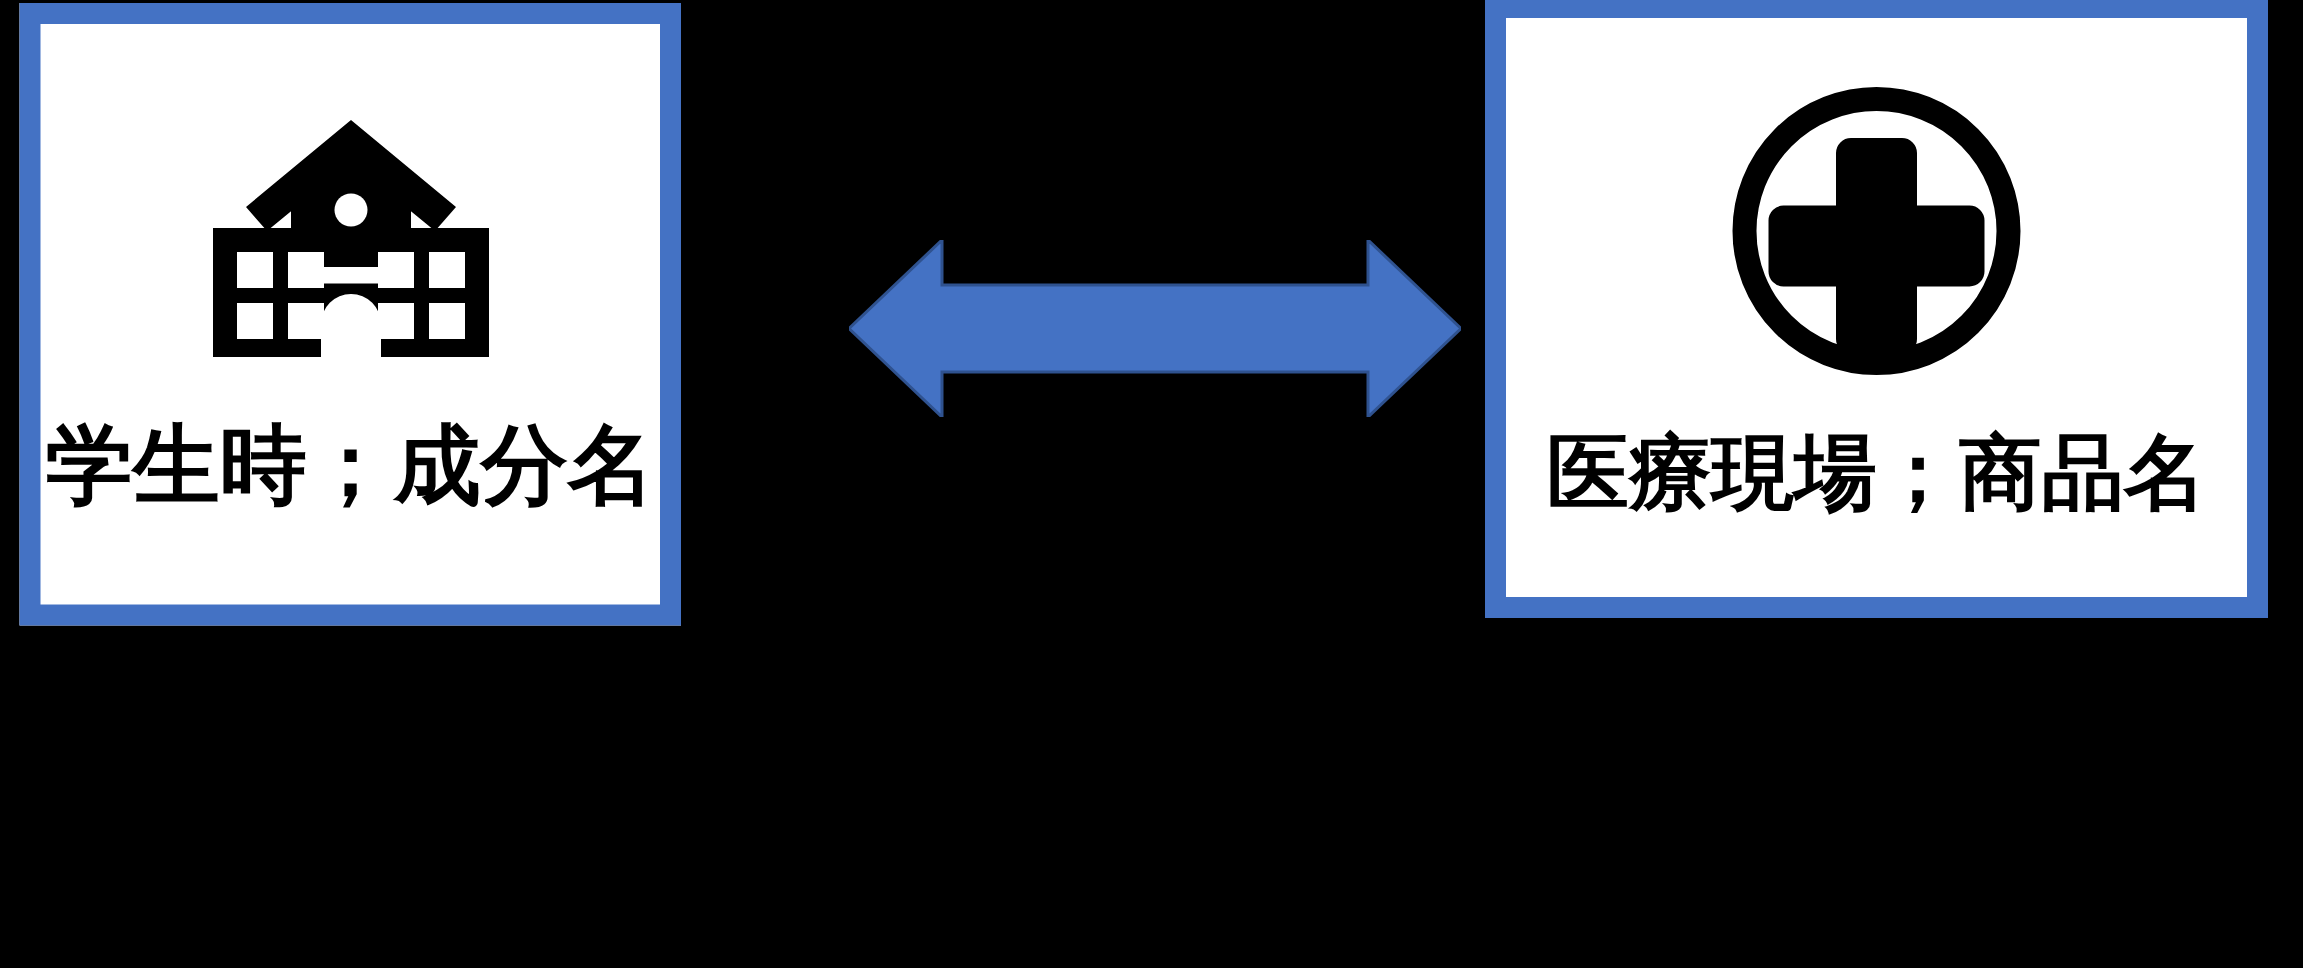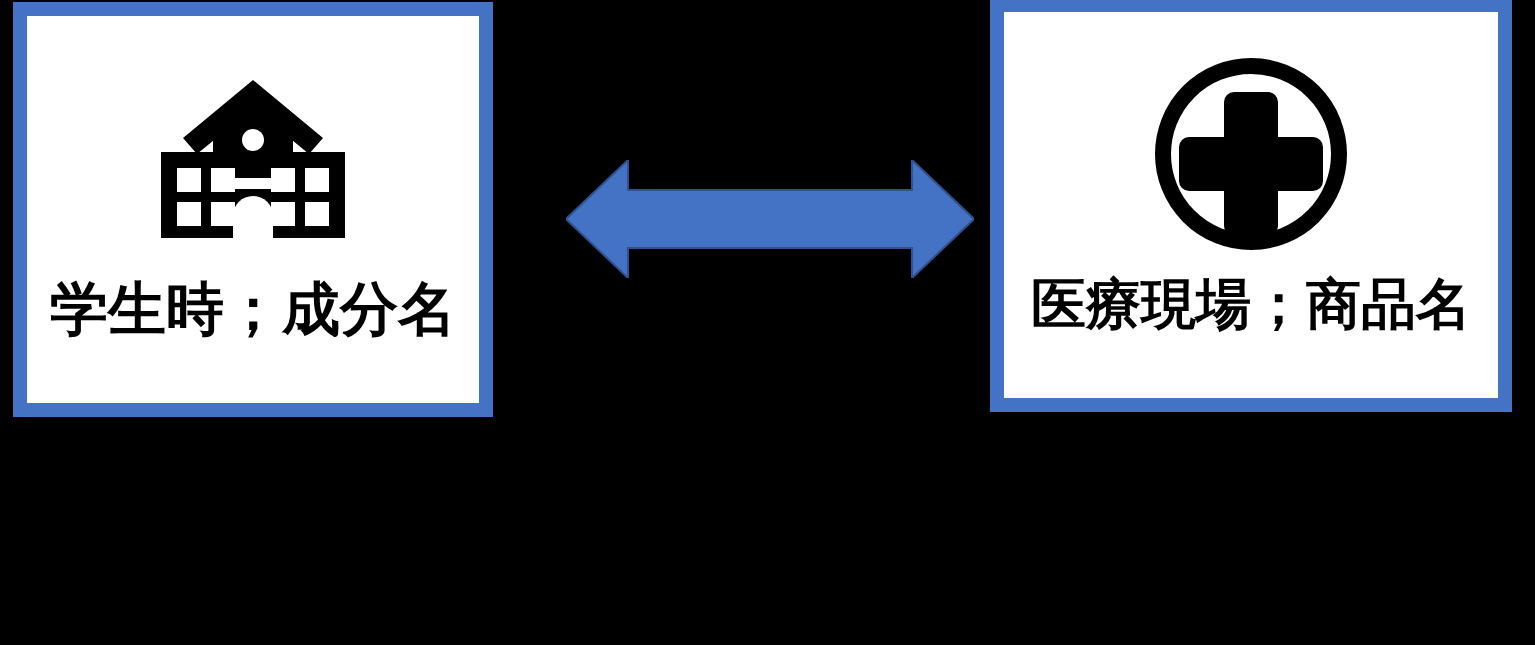--- a/index.html
+++ b/index.html
@@ -29,21 +29,21 @@
     border-color: #4472C4;
     display: flex;
     flex-direction: column;
     align-items: center;
     justify-content: flex-start;
   }
 
   #box-student {
     left: 13px;
     top: 2px;
-    width: 480px;
+    width: 441px;
     height: 415px;
     border-width: 14px;
   }
 
   #box-clinical {
     left: 990px;
     top: -2px;
     width: 522px;
     height: 414px;
     border-width: 14px;
@@ -66,21 +66,21 @@
     font-size: 58px;
     line-height: 1.05;
     letter-spacing: 0px;
     white-space: nowrap;
     text-align: center;
     margin-top: 26px;
   }
 
   #box-clinical .box-label {
     font-size: 55px;
-    margin-top: 18px;
+    margin-top: 28px;
   }
 
   
   #arrow-connector {
     position: absolute;
     left: 566px;
     top: 160px;
     width: 408px;
     height: 118px;
   }

